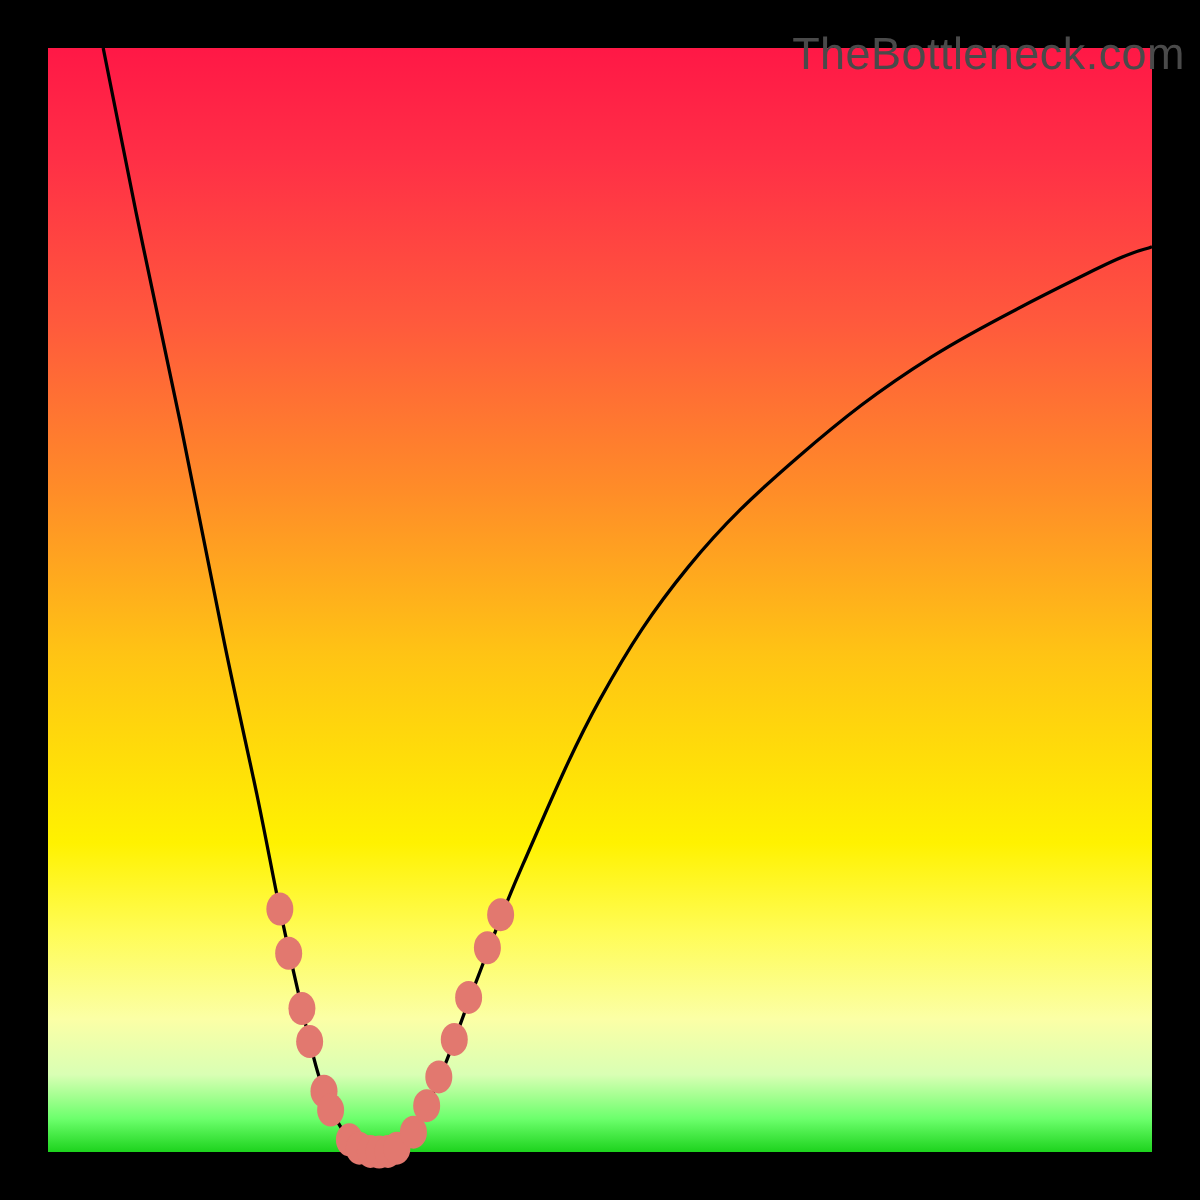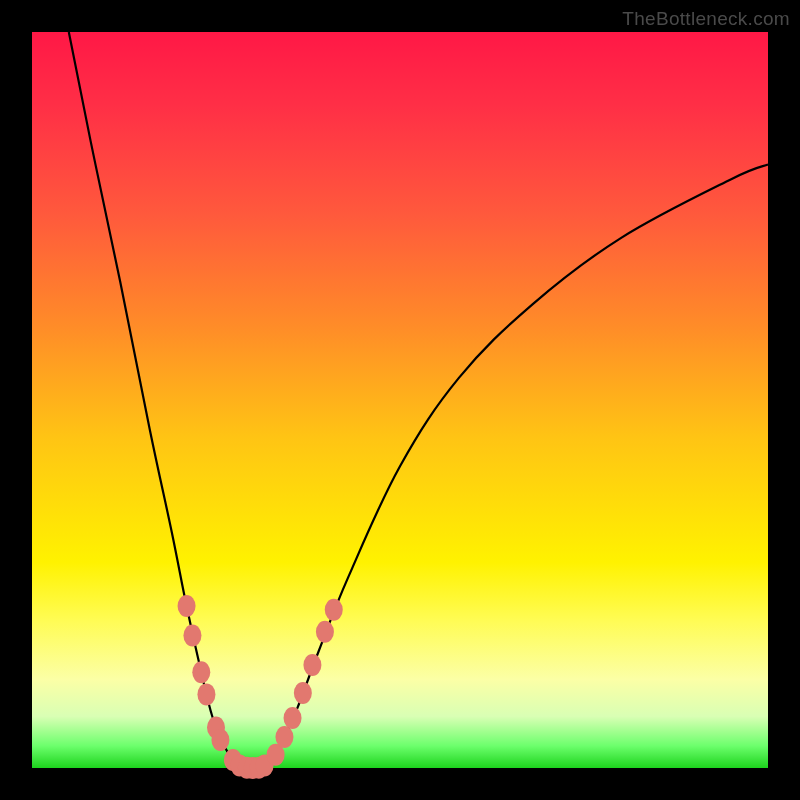--- a/index.html
+++ b/index.html
@@ -26,24 +26,24 @@
       #fff200 72%,
       #fffc55 80%,
       #fbffa6 88%,
       #d9ffb4 93%,
       #6cff6c 97%,
       #1dd31d 100%
     );
   }
   .watermark {
     position: absolute;
-    top: 8px;
+    top: 20px;
     right: 10px;
     color: #4a4a4a;
-    font-size: 19px;
+    font-size: 30px;
     letter-spacing: 0.3px;
     font-weight: 500;
     user-select: none;
   }
   svg.curves {
     position: absolute;
     left: 0;
     top: 0;
     width: 736px;
     height: 736px;

